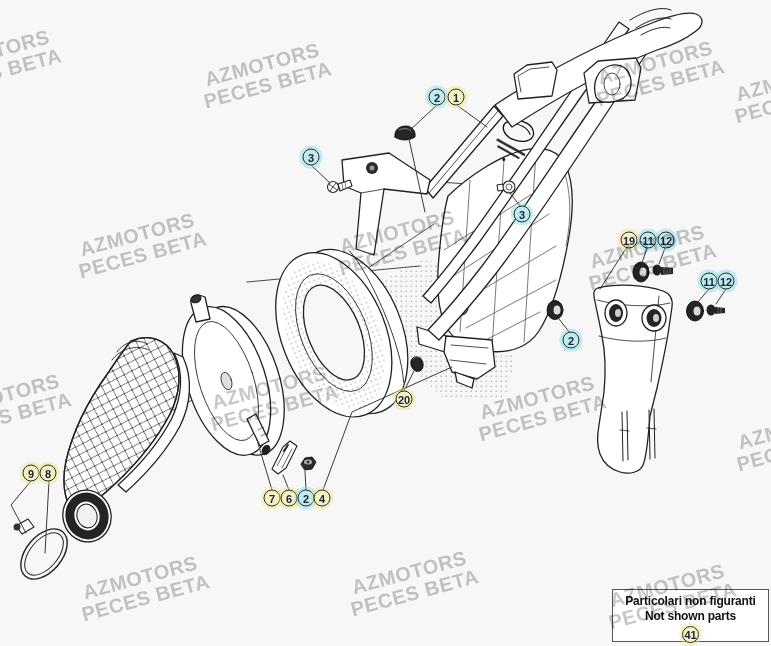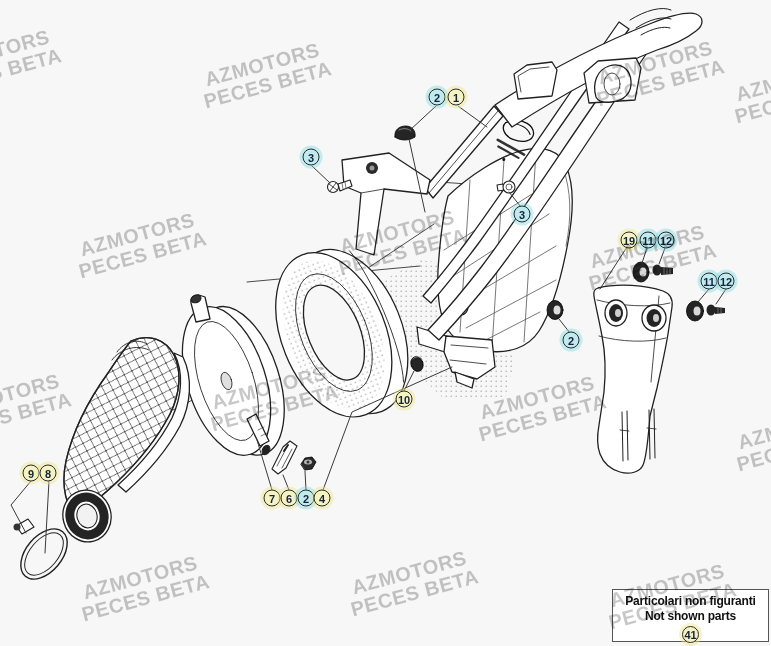--- a/index.html
+++ b/index.html
@@ -273,21 +273,21 @@
   <div class="callout cyan" style="left:437px;top:97px">2</div>
   <div class="callout yellow" style="left:456px;top:97px">1</div>
   <div class="callout cyan" style="left:311px;top:157px">3</div>
   <div class="callout cyan" style="left:522px;top:214px">3</div>
   <div class="callout yellow" style="left:629px;top:240px">19</div>
   <div class="callout cyan" style="left:648px;top:240px">11</div>
   <div class="callout cyan" style="left:666px;top:240px">12</div>
   <div class="callout cyan" style="left:709px;top:281px">11</div>
   <div class="callout cyan" style="left:726px;top:281px">12</div>
   <div class="callout cyan" style="left:571px;top:340px">2</div>
-  <div class="callout yellow" style="left:404px;top:399px">10</div>
+  <div class="callout yellow" style="left:404px;top:399px">20</div>
   <div class="callout yellow" style="left:31px;top:473px">9</div>
   <div class="callout yellow" style="left:48px;top:473px">8</div>
   <div class="callout yellow" style="left:272px;top:498px">7</div>
   <div class="callout yellow" style="left:289px;top:498px">6</div>
   <div class="callout cyan" style="left:306px;top:498px">2</div>
   <div class="callout yellow" style="left:322px;top:498px">4</div>
 
   <div class="wm" style="left:-5px;top:62px">
       <span>AZMOTORS</span>
       <span>PECES BETA</span>

